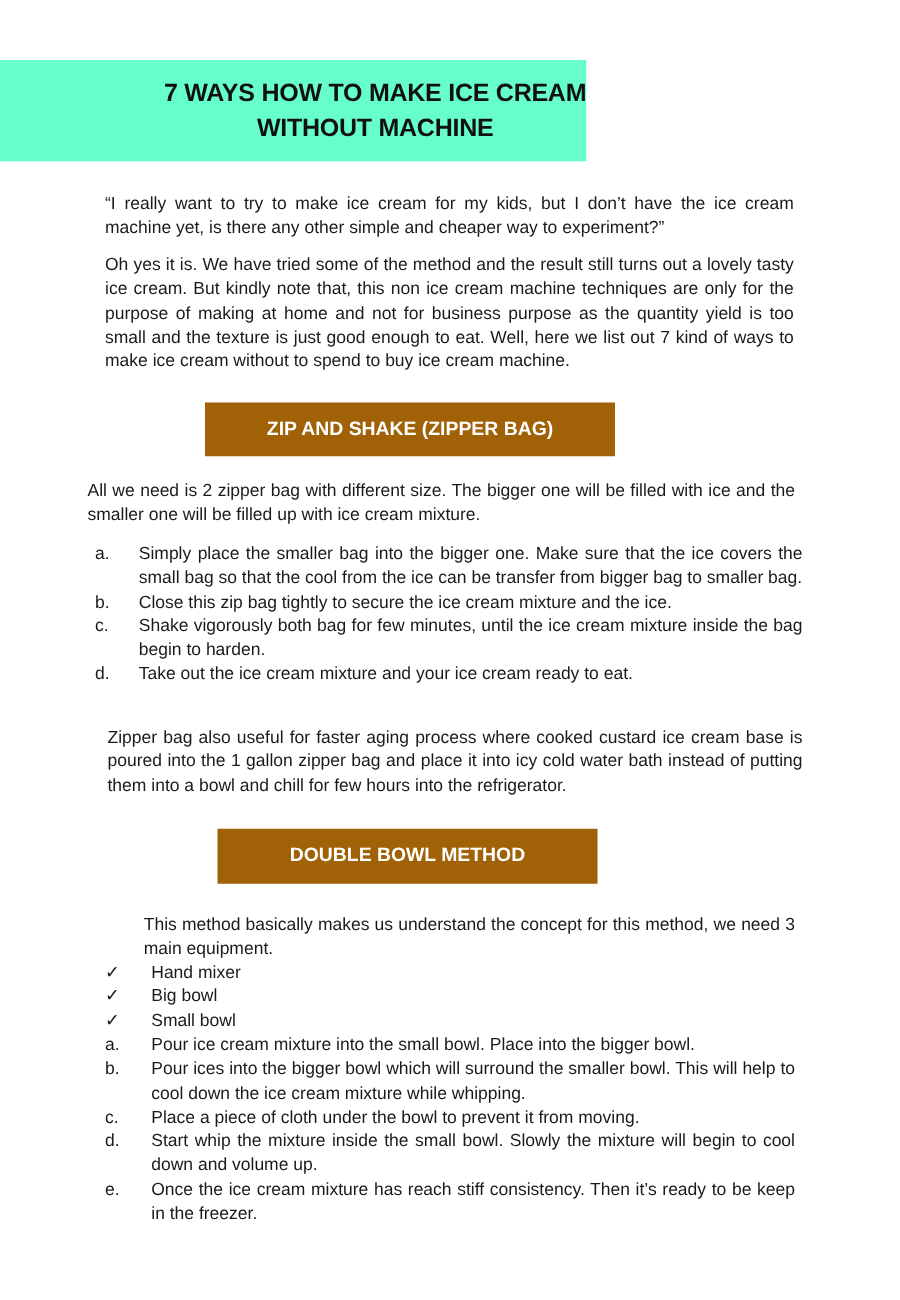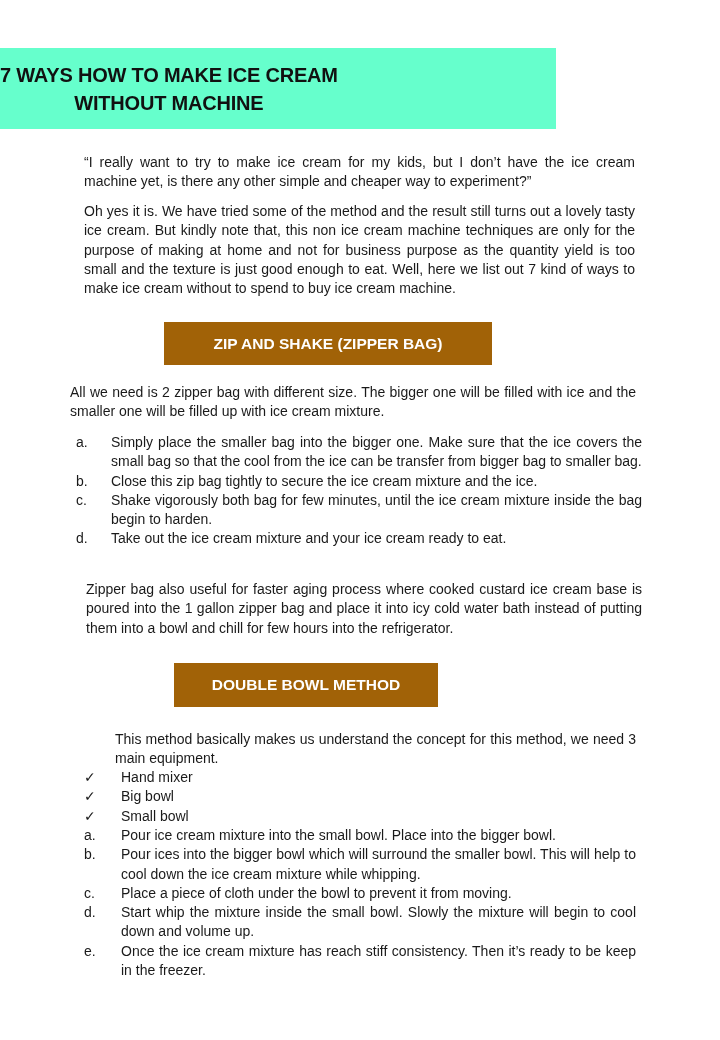--- a/index.html
+++ b/index.html
@@ -1,19 +1,19 @@
 <!DOCTYPE html>
 <html><head>
   <meta charset="utf-8">
   <style>
     html, body { margin: 0; padding: 0; background: #ffffff; }
     body { width: 720px; height: 1040px; position: relative; overflow: hidden;
            font-family: "Liberation Sans", "DejaVu Sans", sans-serif; color: #1a1a1a; }
-    .title-banner { position: absolute; left: 0; top: 48px; width: 556px; height: 81px;
-                    background: #66ffcc; display: flex; align-items: center; justify-content: flex-start; }
+    .title-banner { position: absolute; left: 0; top: 48px; width: 469px; height: 81px;
+                    background: #66ffcc; display: flex; align-items: center; justify-content: flex-end; }
     .title-text { font-weight: bold; font-size: 20px; line-height: 28px; text-align: center;
                   color: #111; letter-spacing: -0.2px; }
     .para { position: absolute; font-size: 14px; line-height: 19.3px; text-align: justify; margin: 0; }
     .section-banner { position: absolute; background: #a16207; display: flex; align-items: center;
                       justify-content: center; color: #ffffff; font-weight: bold; font-size: 15.5px; }
     .list { position: absolute; margin: 0; padding: 0; list-style: none; font-size: 14px; line-height: 19.3px; }
     .list li { display: flex; }
     .list .marker { flex: 0 0 auto; }
     .list .txt { flex: 1 1 auto; text-align: justify; }
   </style>
@@ -50,21 +50,21 @@
       <span class="txt">Shake vigorously both bag for few minutes, until the ice cream mixture inside the bag begin to harden.</span>
     </li>
     <li>
       <span class="marker" style="width: 35px;">d.</span>
       <span class="txt">Take out the ice cream mixture and your ice cream ready to eat.</span>
     </li>
   </ul>
 
 <p class="para" style="left:86px; top:580px; width:556px;">Zipper bag also useful for faster aging process where cooked custard ice cream base is poured into the 1 gallon zipper bag and place it into icy cold water bath instead of putting them into a bowl and chill for few hours into the refrigerator.</p>
 
-<div class="section-banner" style="left:174px; top:663px; width:264px; height:44px;justify-content:center;">
+<div class="section-banner" style="left:174px; top:663px; width:304px; height:44px;justify-content:center;">
   <span>DOUBLE BOWL METHOD</span>
 </div>
 
 <p class="para" style="left:115px; top:730px; width:521px;">This method basically makes us understand the concept for this method, we need 3 main equipment.</p>
 
 <ul class="list" id="bowl-equip" style="left:84px; top:768px; width:552px;">
     <li>
       <span class="marker" style="width: 37px;">✓</span>
       <span class="txt">Hand mixer</span>
     </li>

